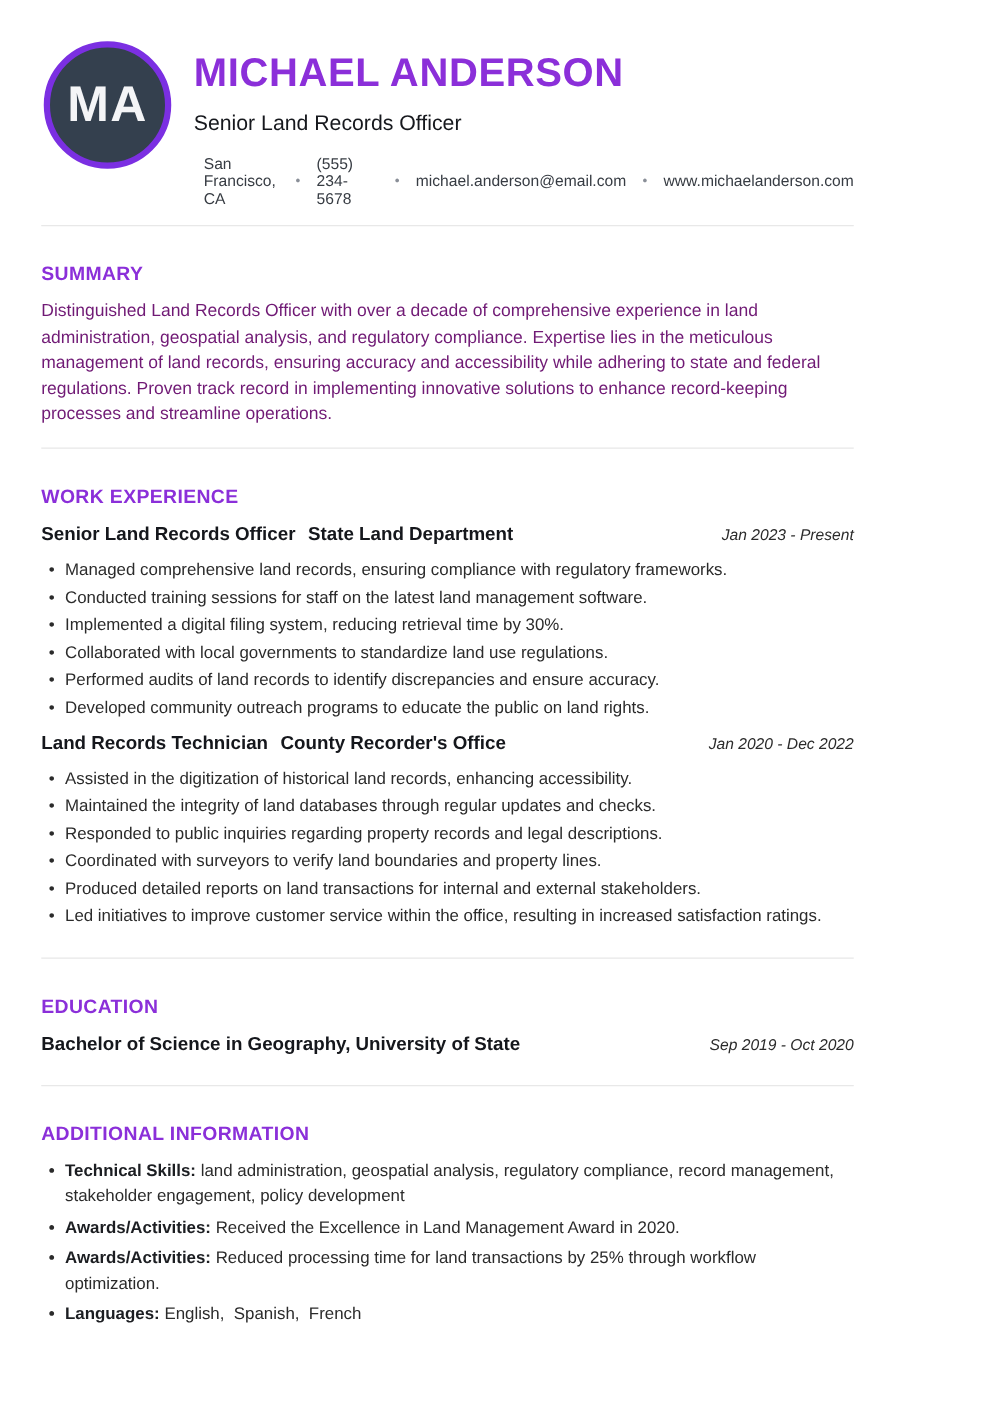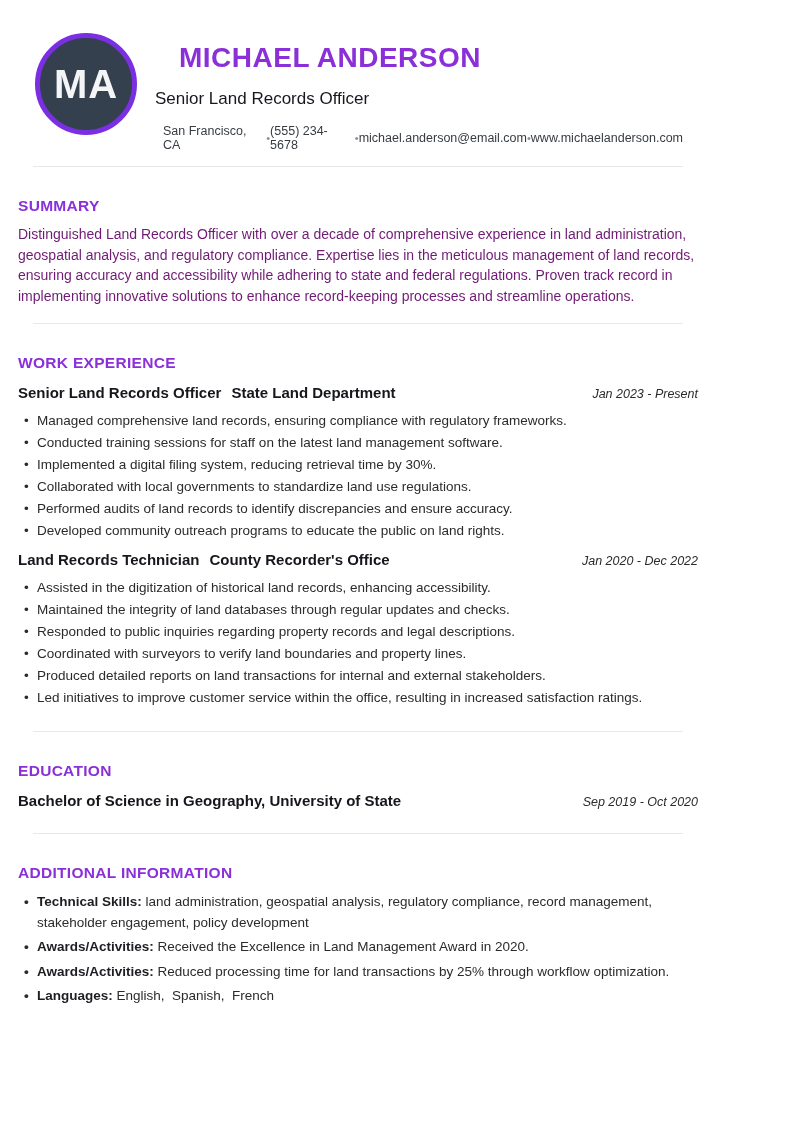--- a/index.html
+++ b/index.html
@@ -15,33 +15,33 @@
   .header { display:flex; align-items:flex-start; padding:33px 33px 0 35px; }
   .avatar {
     width:102px; height:102px; border-radius:50%;
     background:#34404E; border:5px solid #7B2FE2;
     display:flex; align-items:center; justify-content:center; flex-shrink:0;
   }
   .avatar-initials {
     color:#f4f5f7; font-size:40px; font-weight:bold; letter-spacing:1px;
   }
   .header-text { margin-left:18px; padding-top:6px; min-width:0; }
-  .name { font-size:28px; font-weight:bold; color:#8B2FD9; letter-spacing:.5px; line-height:38px;margin-left:24px; }
+  .name { font-size:32px; font-weight:bold; color:#8B2FD9; letter-spacing:.5px; line-height:38px; }
   .candidate-title { font-size:17px; color:#16181d; margin-top:12px; line-height:20px; }
-  .contact { display:flex; align-items:center; margin-top:15px; margin-left:8px;
+  .contact { display:flex; align-items:center; gap:13px; margin-top:15px; margin-left:8px;
              font-size:12.5px; color:#373c43; }
   .contact .dot { color:#8a8f98; font-size:11px; line-height:1; }
   .contact .link { color:#373c43; text-decoration:none; }
 
   
   .divider { border:none; border-top:1px solid #e8e8e8; margin:0 33px; }
   .header-div { margin-top:14px; }
 
   
-  section { padding:0 18px;margin-top:30px; }
+  section { padding:0 33px;margin-top:30px; }
   .section-heading {
     font-size:15.5px; font-weight:bold; color:#8B2FD9;
     letter-spacing:.3px; line-height:18px;
   }
   .summary .section-heading { margin-top:18px; }
   .summary-text { margin-top:9px; font-size:14px; line-height:20.5px; color:#701a75; margin-bottom:17px; }
 
   .work .section-heading { margin-top:18px; }
   .job-head { display:flex; justify-content:space-between; align-items:baseline; margin-top:12px; }
   .job-title-group { display:flex; gap:10px; font-size:15px; font-weight:bold; color:#15171c; line-height:17px; }

